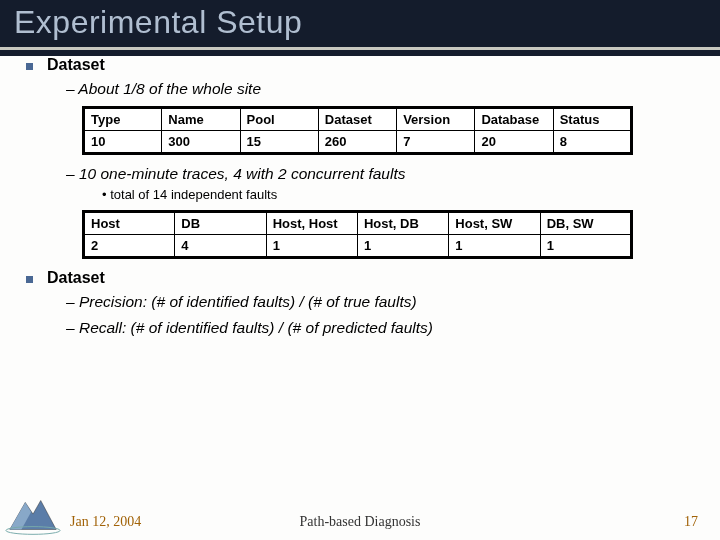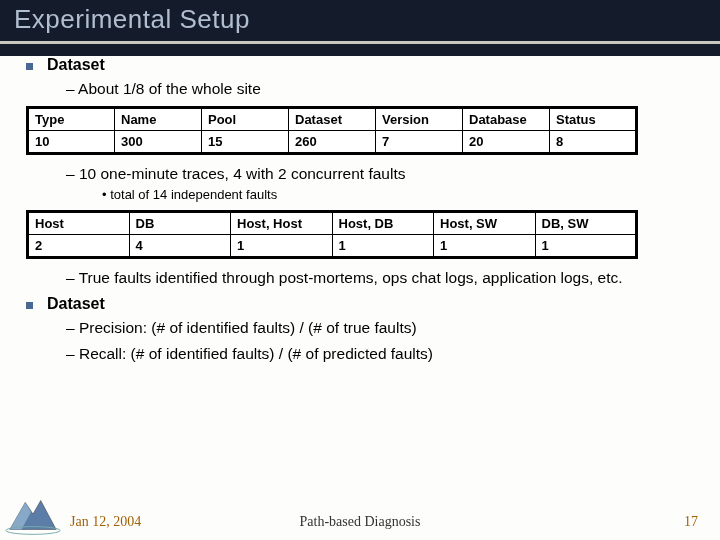--- a/index.html
+++ b/index.html
@@ -12,21 +12,21 @@
     position: relative;
     overflow: hidden;
   }
   .title-band {
     background: #141c2c;
     padding: 4px 0 0 0;
     height: 56px;
   }
   .title {
     color: #b0bed0;
-    font-size: 26px;
+    font-size: 32px;
     font-family: Verdana, sans-serif;
     font-weight: 400;
     padding: 0 0 0 14px;
     letter-spacing: 0.5px;
   }
   .title-underline {
     height: 3px;
     background: #c8c8c0;
     margin-top: 6px;
   }
@@ -47,36 +47,38 @@
     flex-shrink: 0;
   }
   .bullet-text {
     font-weight: bold;
     font-size: 16px;
   }
   .sub {
     margin-left: 40px;
     font-size: 15.5px;
     margin-bottom: 8px;
+    font-style: italic;
   }
   .sub2 {
     margin-left: 76px;
     font-size: 13px;
     margin-bottom: 8px;
   }
   .dash::before {
     content: "– ";
   }
   .dot::before {
     content: "• ";
   }
   table {
     border-collapse: collapse;
+    margin-left: 56px;
     margin-bottom: 10px;
-    width: 612px;
+    width: 551px;
     table-layout: fixed;
   }
   table.t1 { border: 3px solid #000; }
   table.t2 { border: 3px solid #000; }
   td {
     border: 1px solid #000;
     padding: 3px 6px;
     font-size: 13px;
     text-align: left;
     font-weight: bold;
@@ -170,21 +172,20 @@
       <td>2</td>
       <td>4</td>
       <td>1</td>
       <td>1</td>
       <td>1</td>
       <td>1</td>
     </tr>
   </tbody>
     </table>
 
-  <div class="sub dash">True faults identified through post-mortems, ops chat logs, application logs, etc.</div>
 
   <div class="bullet-row">
     <div class="sq-bullet"></div>
     <div class="bullet-text">Dataset</div>
   </div>
 
   <div class="sub dash">Precision: (# of identified faults) / (# of true faults)</div>
   <div class="sub dash">Recall: (# of identified faults) / (# of predicted faults)</div>
 
 </div>

